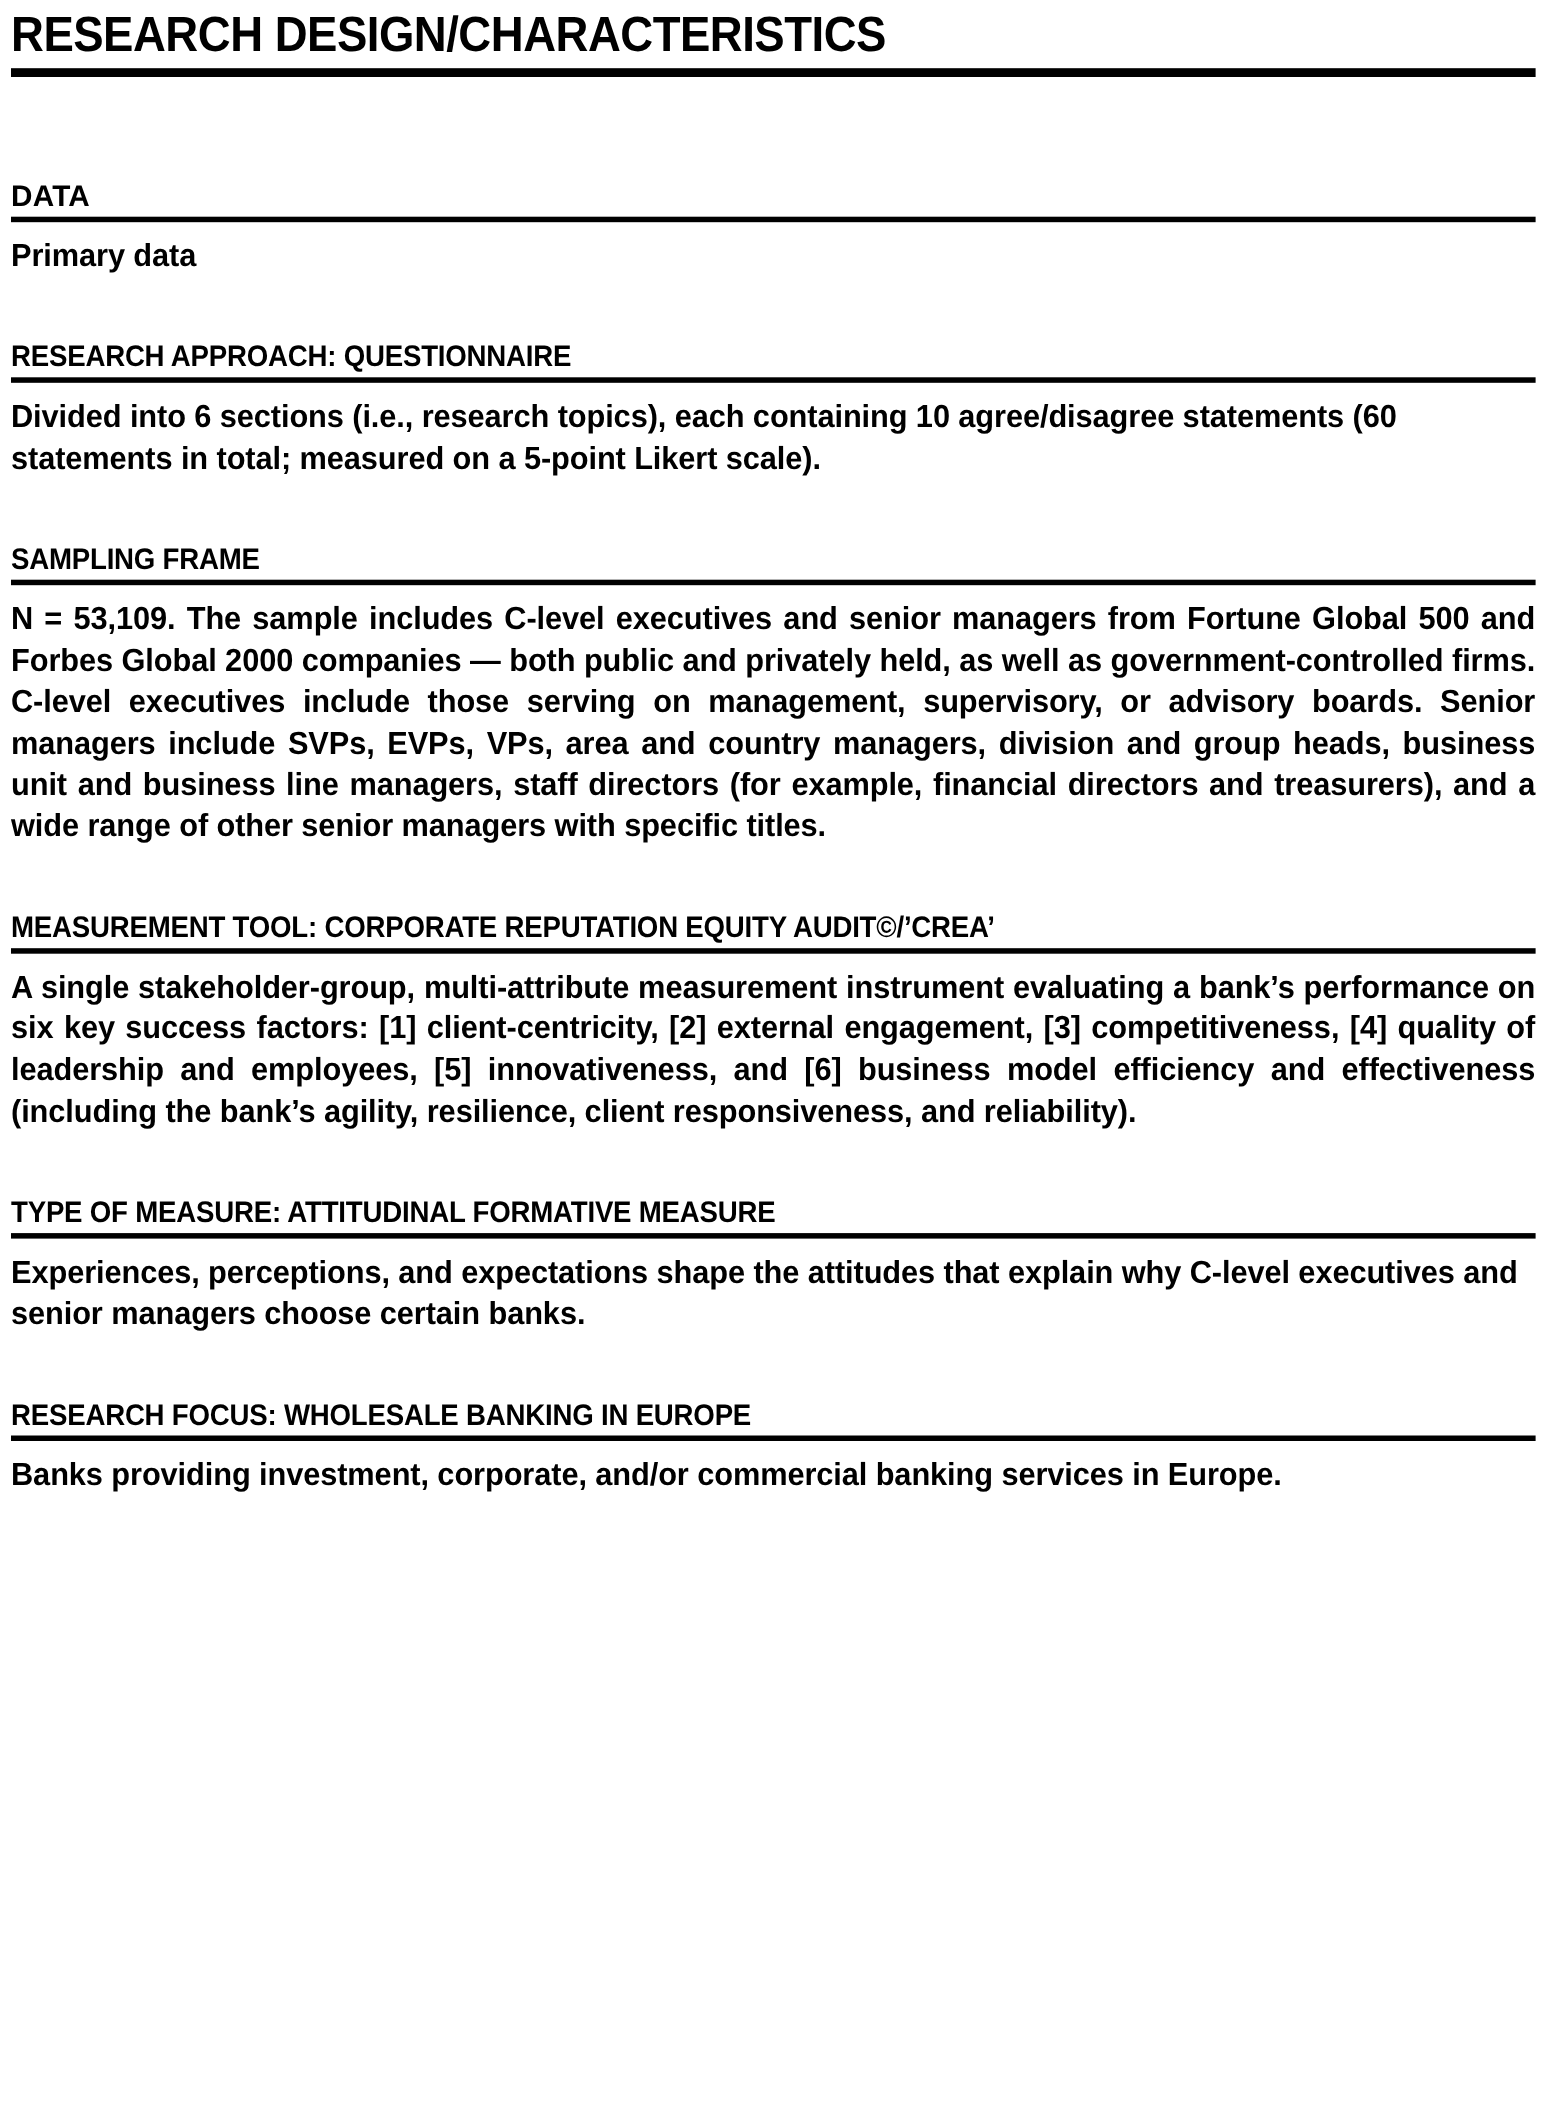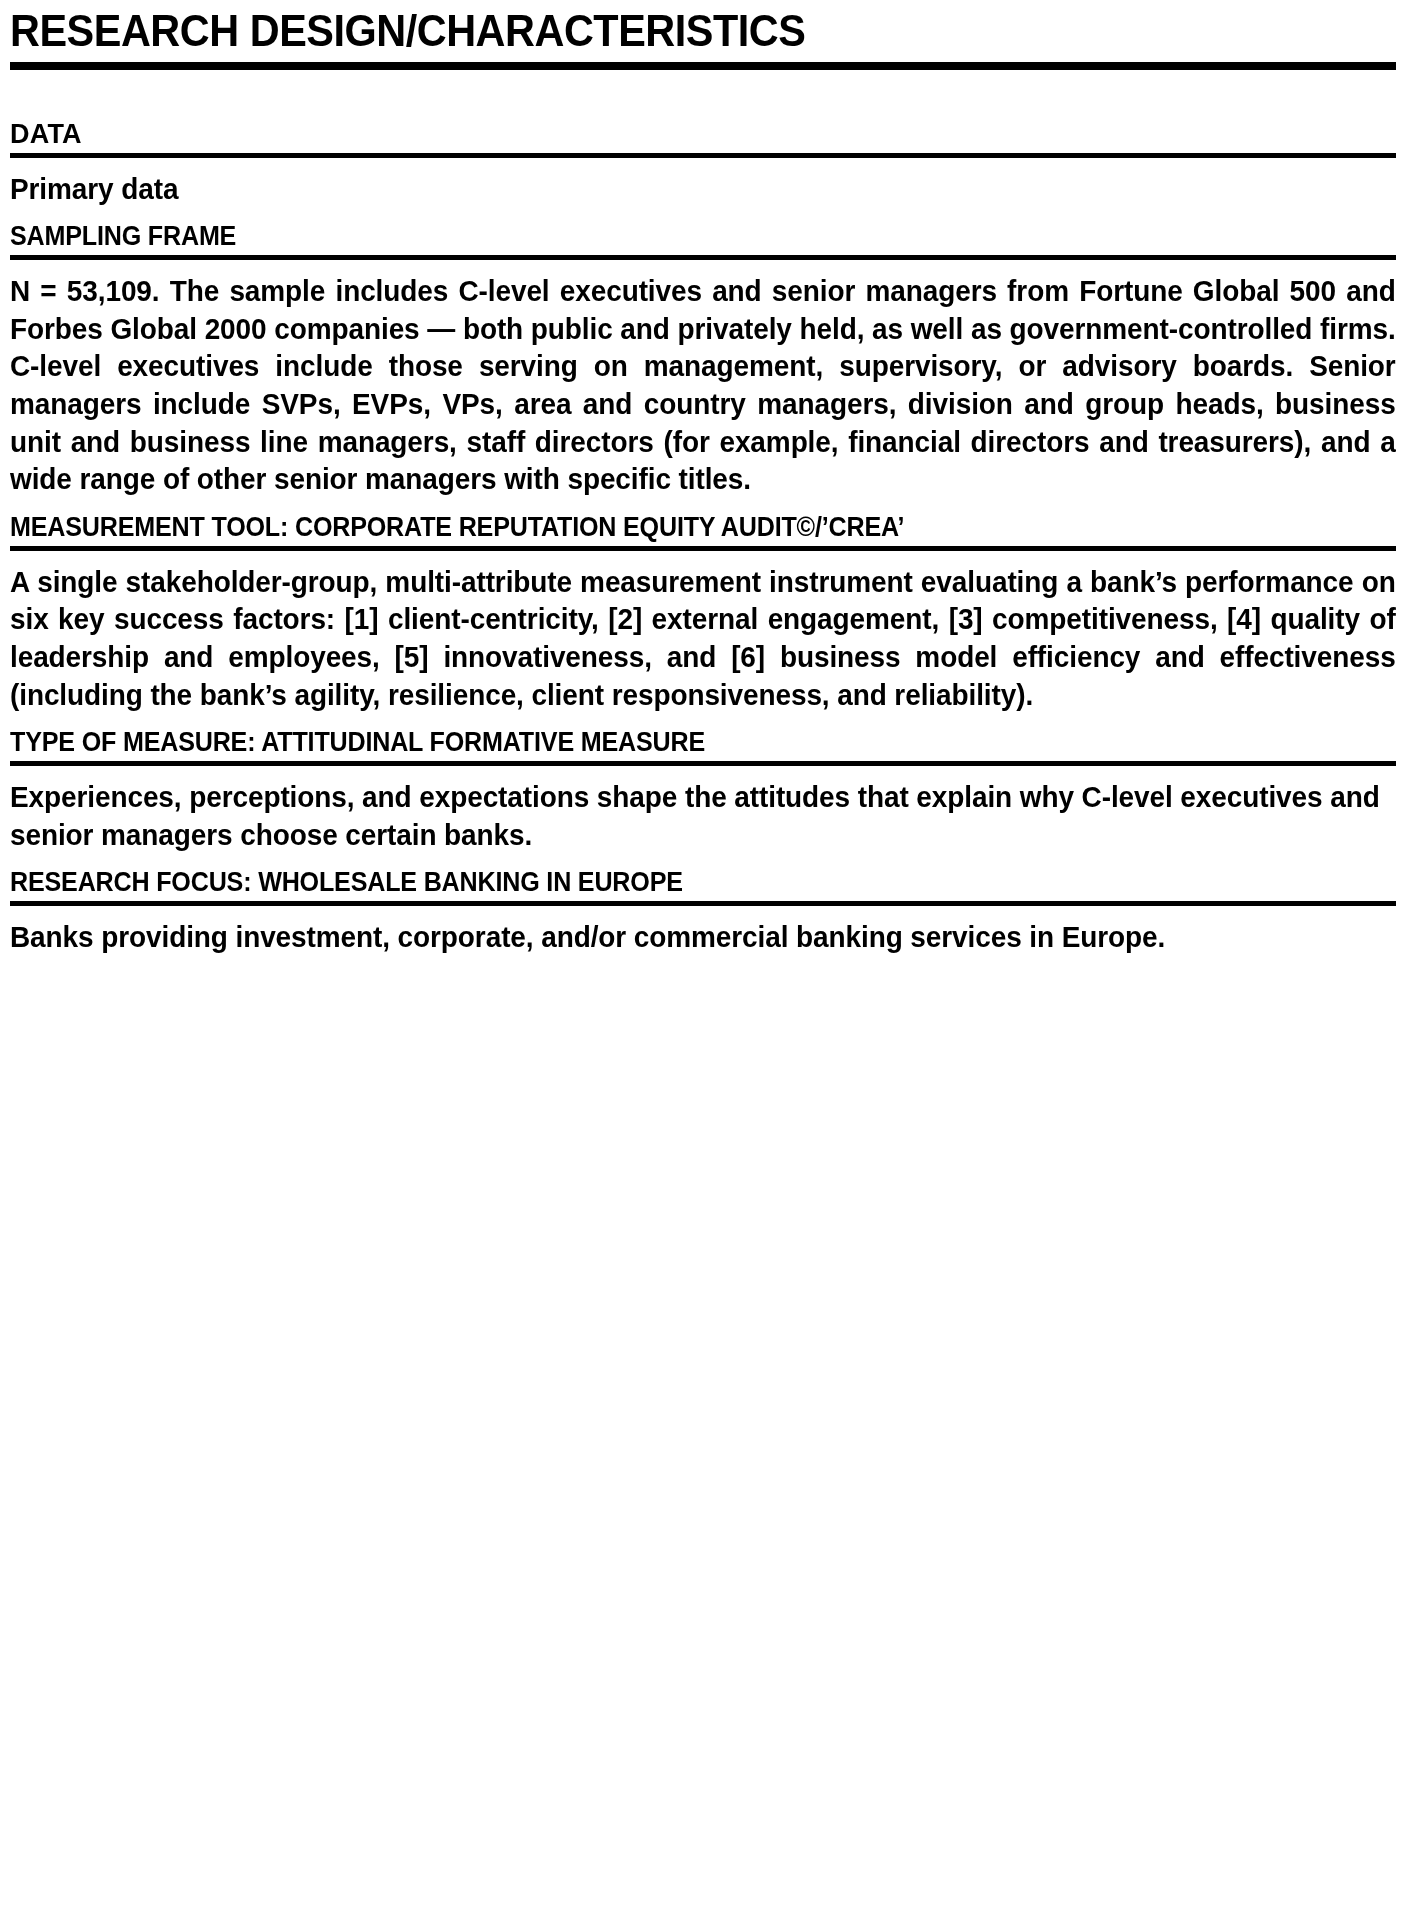--- a/index.html
+++ b/index.html
@@ -52,20 +52,21 @@
     margin-top: 2px;
   }
 
   .spacer-top {
     height: 50px;
   }
 
   
   .section {
     width: 100%;
+    margin-top: 44px;
   }
 
   .sec-heading {
     font-size: 27px;
     font-weight: 700;
     line-height: 1.06;
     letter-spacing: -0.2px;
     transform: scaleX(0.93);
     transform-origin: left center;
     white-space: nowrap;
@@ -110,20 +111,25 @@
   <div class="rule-thick"></div>
 
   <div class="spacer-top"></div>
 
   <div class="section">
     <div class="sec-heading wide">DATA</div>
     <div class="rule-thin"></div>
     <div class="sec-body single">Primary data</div>
   </div>
 
+  <div class="section">
+    <div class="sec-heading">RESEARCH APPROACH: QUESTIONNAIRE</div>
+    <div class="rule-thin"></div>
+    <div class="sec-body">Divided into 6 sections (i.e., research topics), each containing 10 agree/disagree statements (60 statements in total; measured on a 5-point Likert scale).</div>
+  </div>
 
 
 
   <div class="section">
     <div class="sec-heading">SAMPLING FRAME</div>
     <div class="rule-thin"></div>
     <div class="sec-body justified">N = 53,109. The sample includes C-level executives and senior managers from Fortune Global 500 and Forbes Global 2000 companies — both public and privately held, as well as government-controlled firms. C-level executives include those serving on management, supervisory, or advisory boards. Senior managers include SVPs, EVPs, VPs, area and country managers, division and group heads, business unit and business line managers, staff directors (for example, financial directors and treasurers), and a wide range of other senior managers with specific titles.</div>
   </div>
 
 

